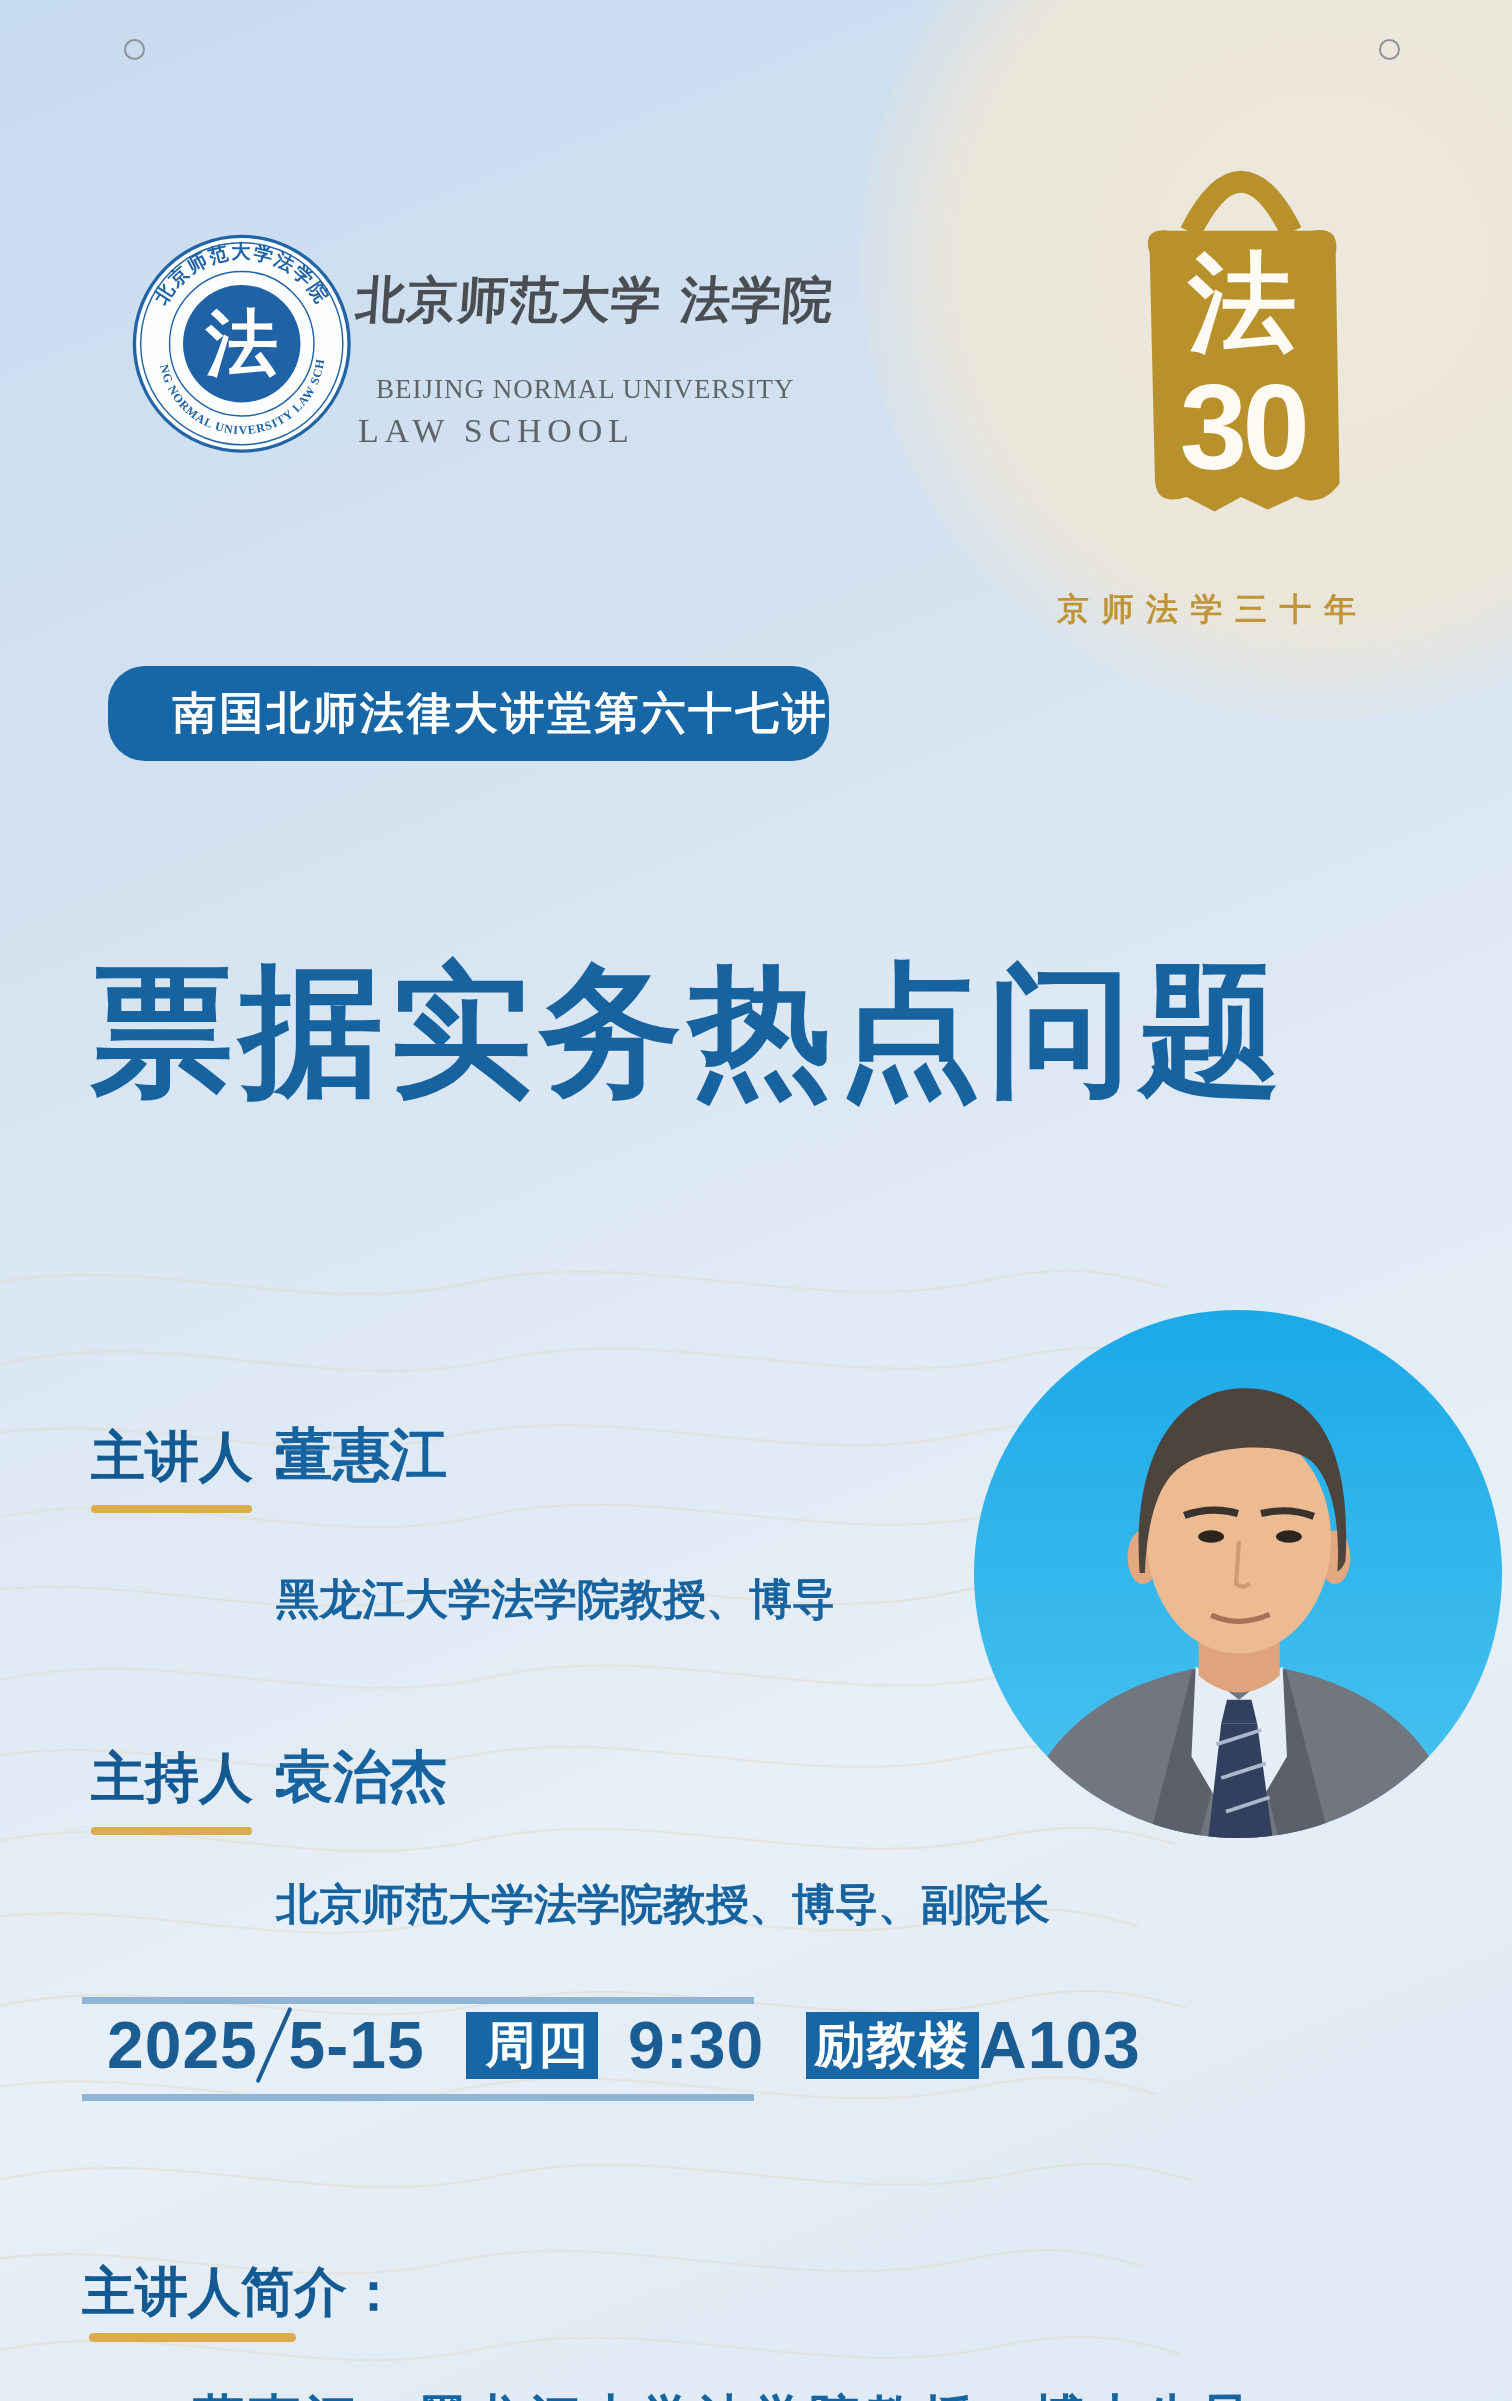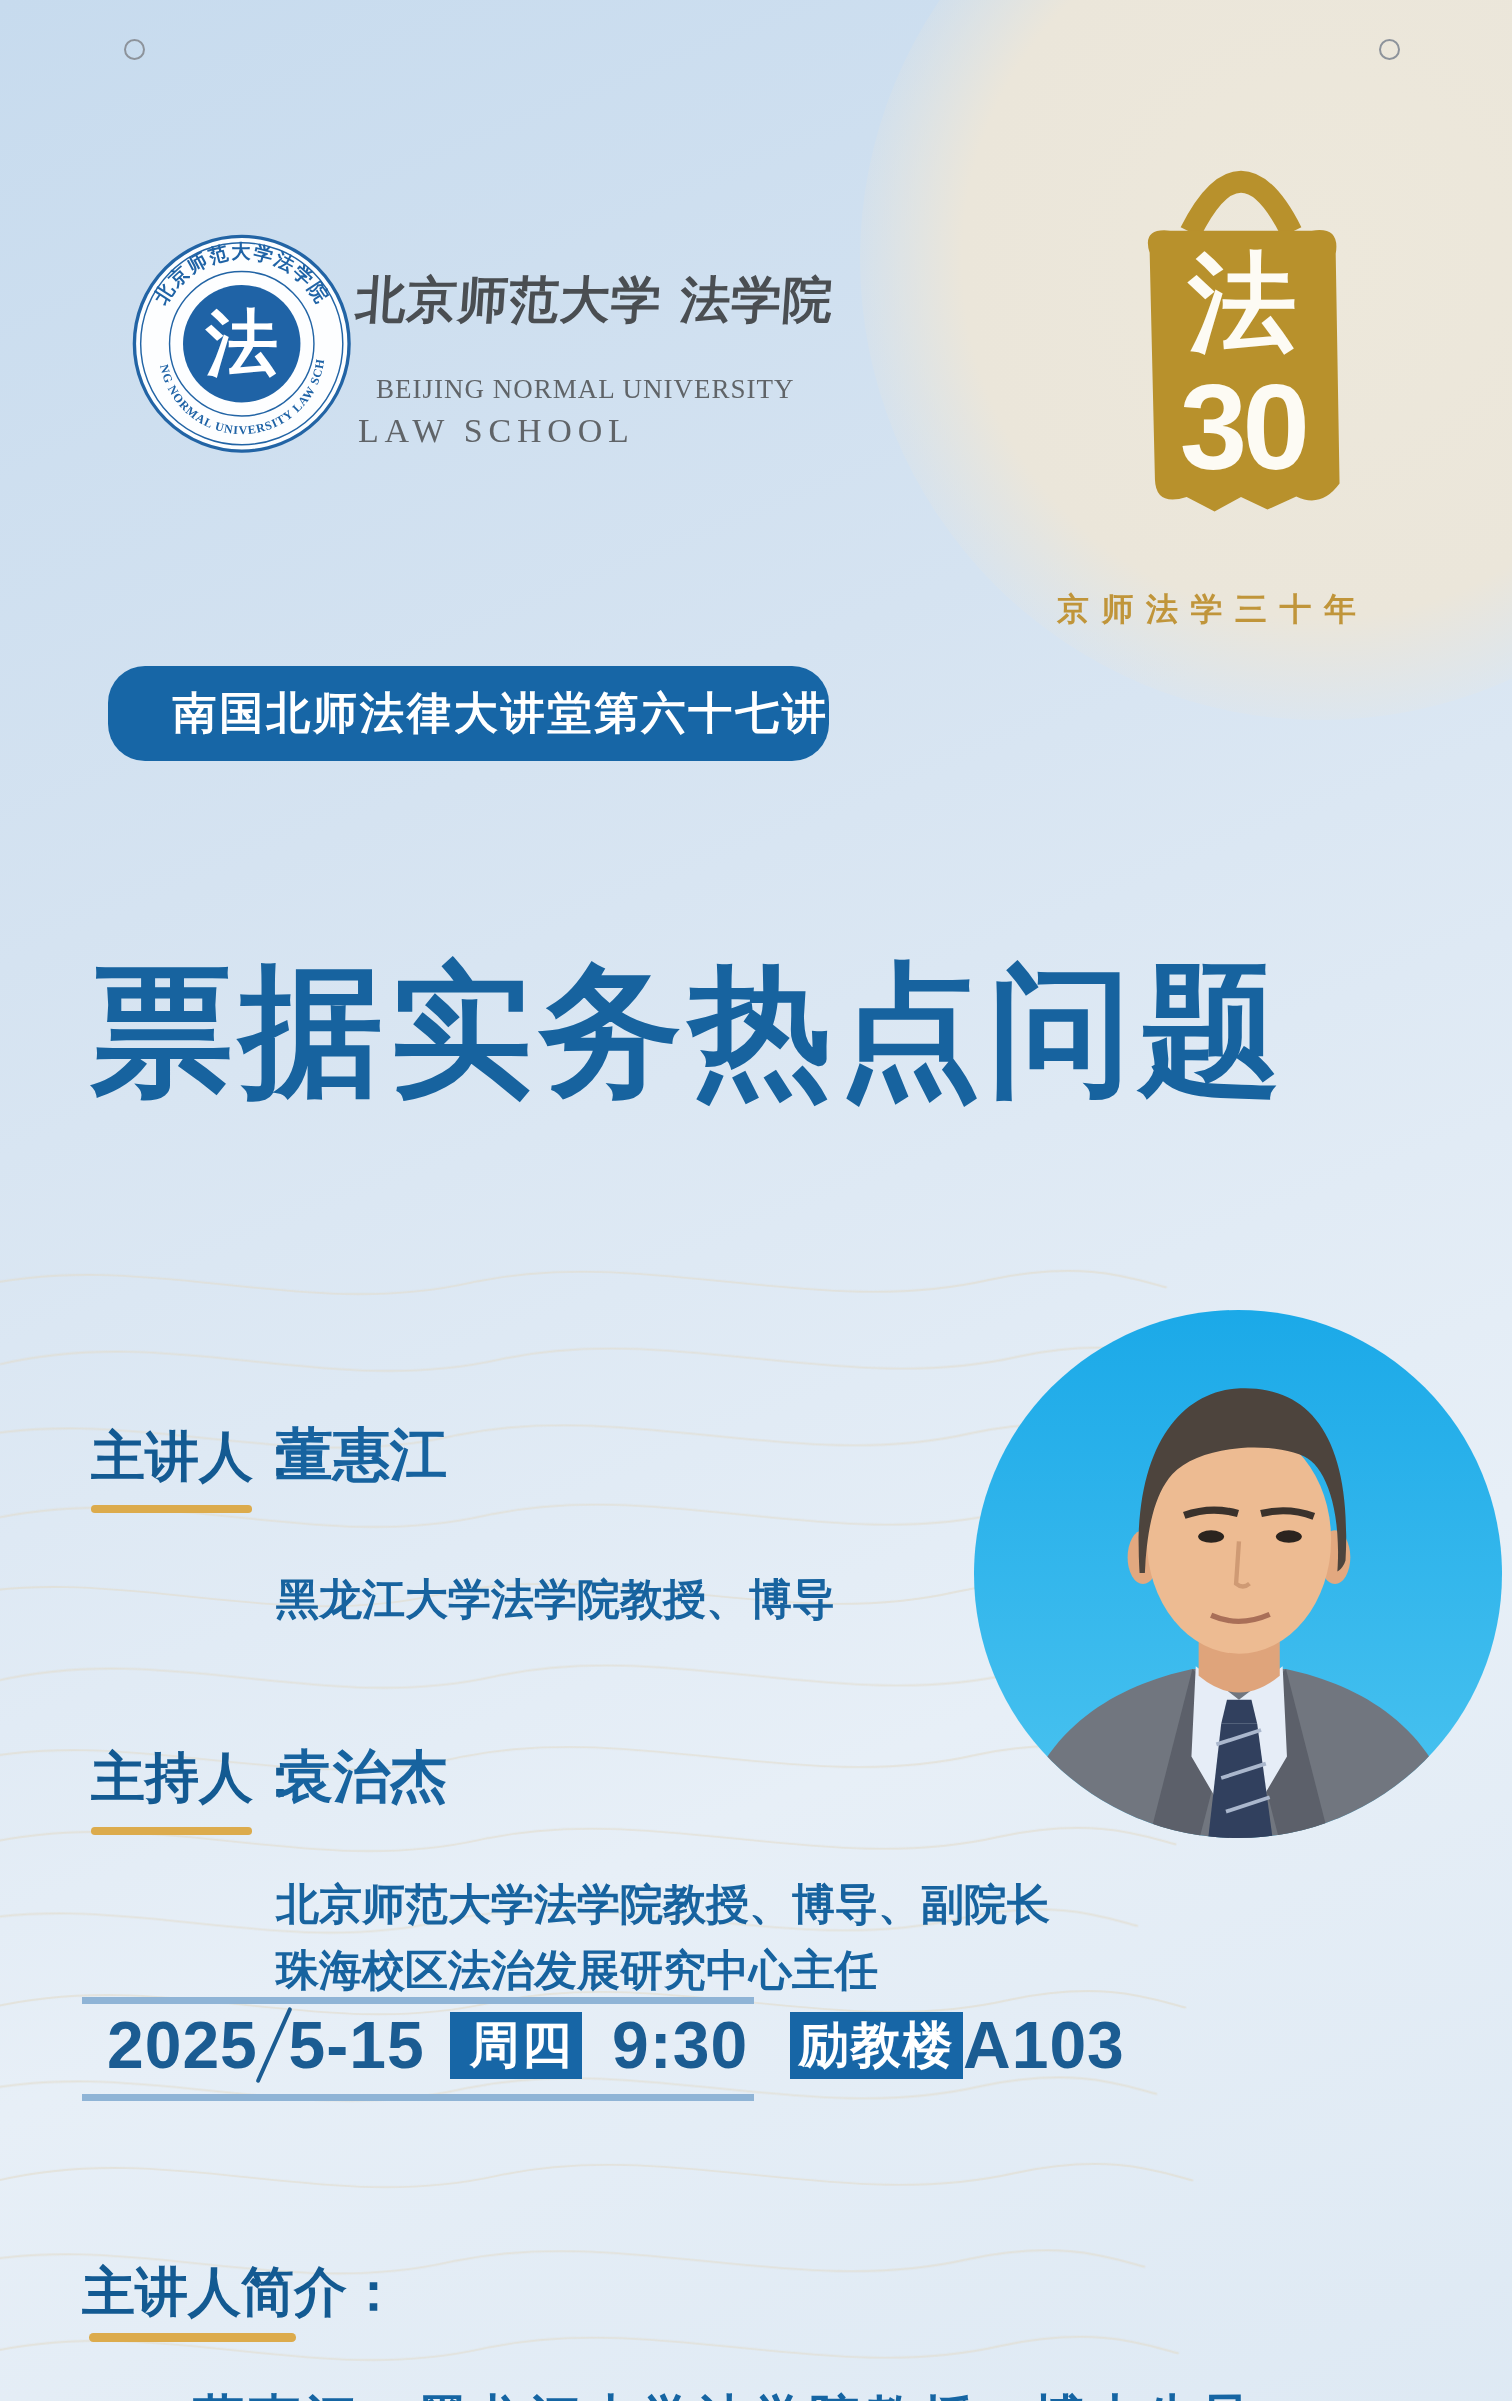--- a/index.html
+++ b/index.html
@@ -197,21 +197,20 @@
 
   <div class="abs p-label" style="left:91px;top:1421px;">主讲人：</div>
   <div class="abs gold-bar" style="left:91px;top:1505px;width:161px;"></div>
   <div class="abs p-name" style="left:276px;top:1417px;">董惠江</div>
   <div class="abs p-affil" style="left:276px;top:1571px;">黑龙江大学法学院教授、博导</div>
 
   <div class="abs p-label" style="left:91px;top:1742px;">主持人：</div>
   <div class="abs gold-bar" style="left:91px;top:1827px;width:161px;"></div>
   <div class="abs p-name" style="left:276px;top:1739px;">袁治杰</div>
   <div class="abs p-affil" style="left:276px;top:1876px;">北京师范大学法学院教授、博导、副院长</div>
-  <div class="abs p-affil" style="left:276px;top:1942px;">珠海校区法治发展研究中心主任</div>
 
   <svg class="abs portrait-svg" width="528" height="528" viewBox="0 0 1100 1100">
     <defs>
       <clipPath id="photoClip">
           <circle cx="550" cy="550" r="550"></circle>
         </clipPath>
       <linearGradient id="photoBg" x1="0" y1="0" x2="0" y2="1">
         <stop offset="0%" stop-color="#1ba9e8"></stop>
         <stop offset="100%" stop-color="#4cc4f0"></stop>
       </linearGradient>
@@ -251,21 +250,21 @@
       <path d="M494 636 Q 552 662 616 634" stroke="#a96f58" stroke-width="11" fill="none"></path>
     </g>
   </svg>
 
   <div class="abs rule" style="top:1997px;"></div>
   <div class="abs rule" style="top:2094px;"></div>
   <div class="abs schedule">
     <span class="seg">2025</span>
     <span class="date-slash"></span>
     <span class="seg">5-15</span>
-    <span class="sched-box" style="margin-left:25px;padding-left:20px;">
+    <span class="sched-box" style="margin-left:41px;padding-left:20px;">
       <span>周四</span>
     </span>
     <span class="seg" style="margin-left:30px;">9:30</span>
     <span class="sched-box" style="margin-left:42px;">
       <span>励教楼</span>
     </span>
     <span class="seg">A103</span>
   </div>
 
   <div class="abs bio-heading">主讲人简介：</div>

